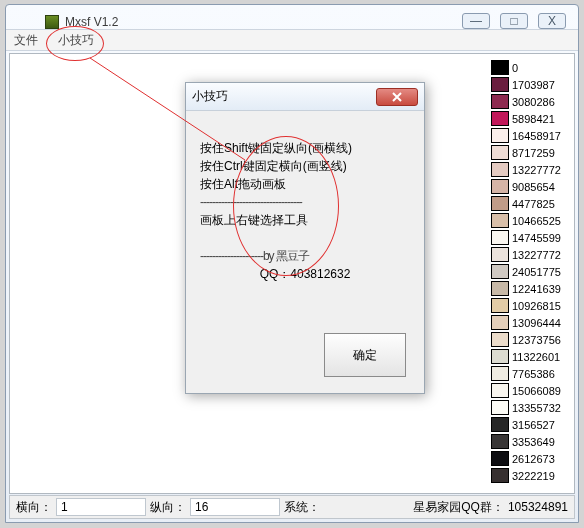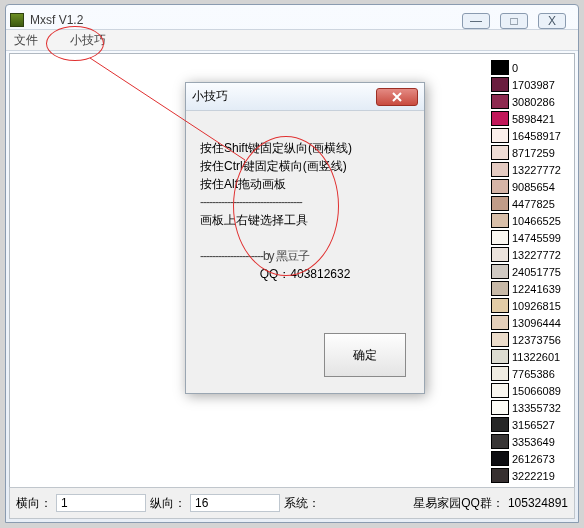--- a/index.html
+++ b/index.html
@@ -15,22 +15,23 @@
   .win {
     position: absolute;
     left: 5px; top: 4px; right: 5px; bottom: 5px;
     background: linear-gradient(#f8fbff, #e8eef6);
     border: 1px solid #8a9bb0;
     border-radius: 4px 4px 0 0;
   }
   .titlebar {
     height: 24px;
     display: flex;
-    align-items: flex-start;
-    padding: 8px 4px;
+    align-items: flex-end;
+    padding: 0 4px;
+    margin-left: 35px;
   }
   .titlebar-icon {
     width: 14px; height: 14px;
     background: linear-gradient(#6b8e23,#3d5a12);
     border: 1px solid #2d4010;
     margin-right: 6px;
   }
   .title-text { color: #3b3b3b; flex: 1; }
   .win-ctrls { display: flex; gap: 10px; margin-right: 8px; }
   .win-ctrl {
@@ -42,21 +43,21 @@
     color: #4a5a6a;
   }
   .menubar {
     height: 22px;
     background: #f4f4f4;
     border-top: 1px solid #cdd5df;
     border-bottom: 1px solid #cdd5df;
     display: flex;
     align-items: center;
     padding: 0 8px;
-    gap: 32px;
+    gap: 20px;
     color: #444;
   }
   .menu-item { cursor: default; }
   .workspace {
     position: absolute;
     left: 3px; right: 3px; top: 48px; bottom: 28px;
     background: #ffffff;
     border: 1px solid #b0b8c0;
   }
   .color-panel {
@@ -78,21 +79,21 @@
     flex-shrink: 0;
   }
   .swatch-label {
     font-size: 11px;
     white-space: nowrap;
     font-family: Arial, sans-serif;
   }
   .statusbar {
     position: absolute;
     left: 3px; right: 3px; bottom: 3px;
-    height: 32px;
+    height: 24px;
     background: #f0f0f0;
     border: 1px solid #c0c6cc;
     display: flex;
     align-items: center;
     padding: 0 6px;
     gap: 4px;
     font-size: 12px;
   }
   .stat-input {
     border: 1px solid #bfc7cf;

